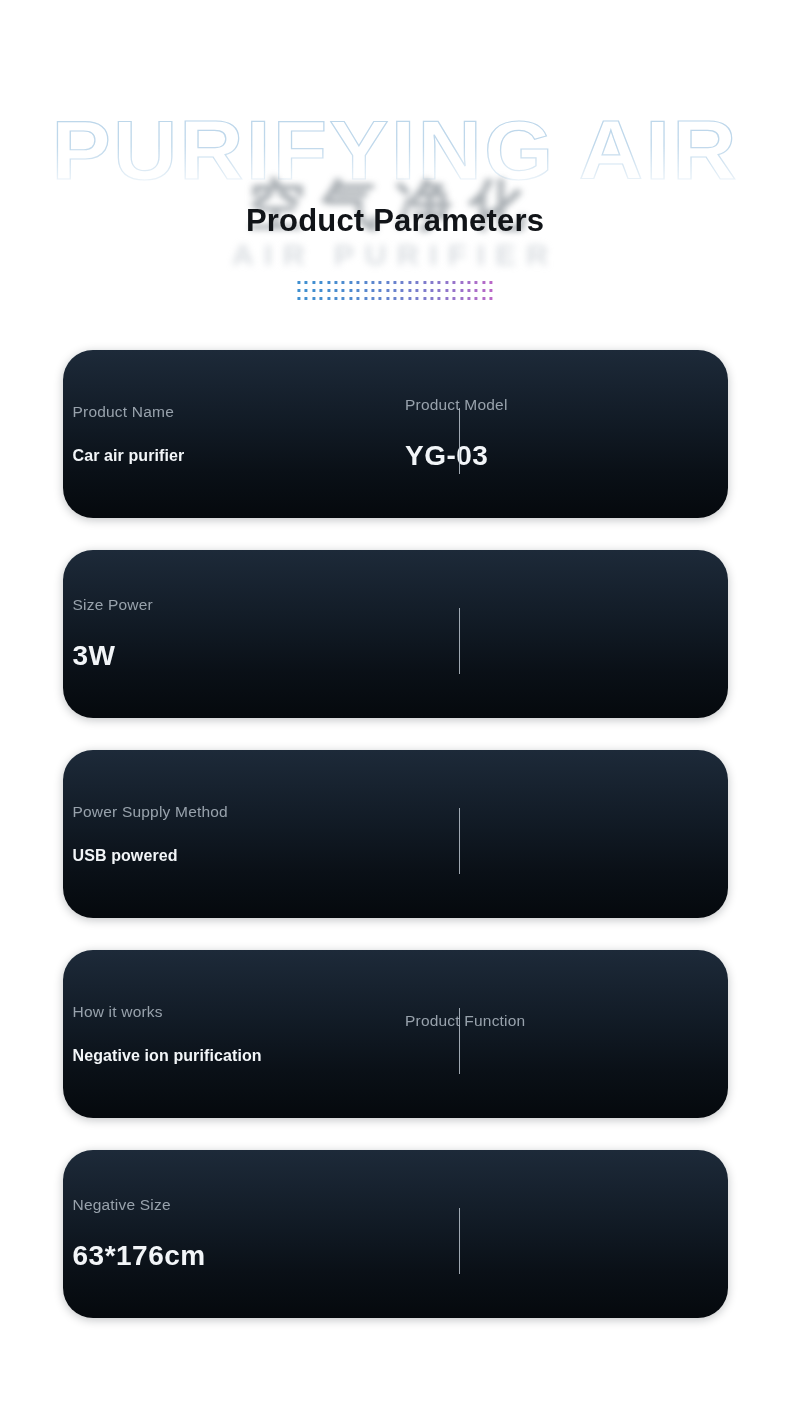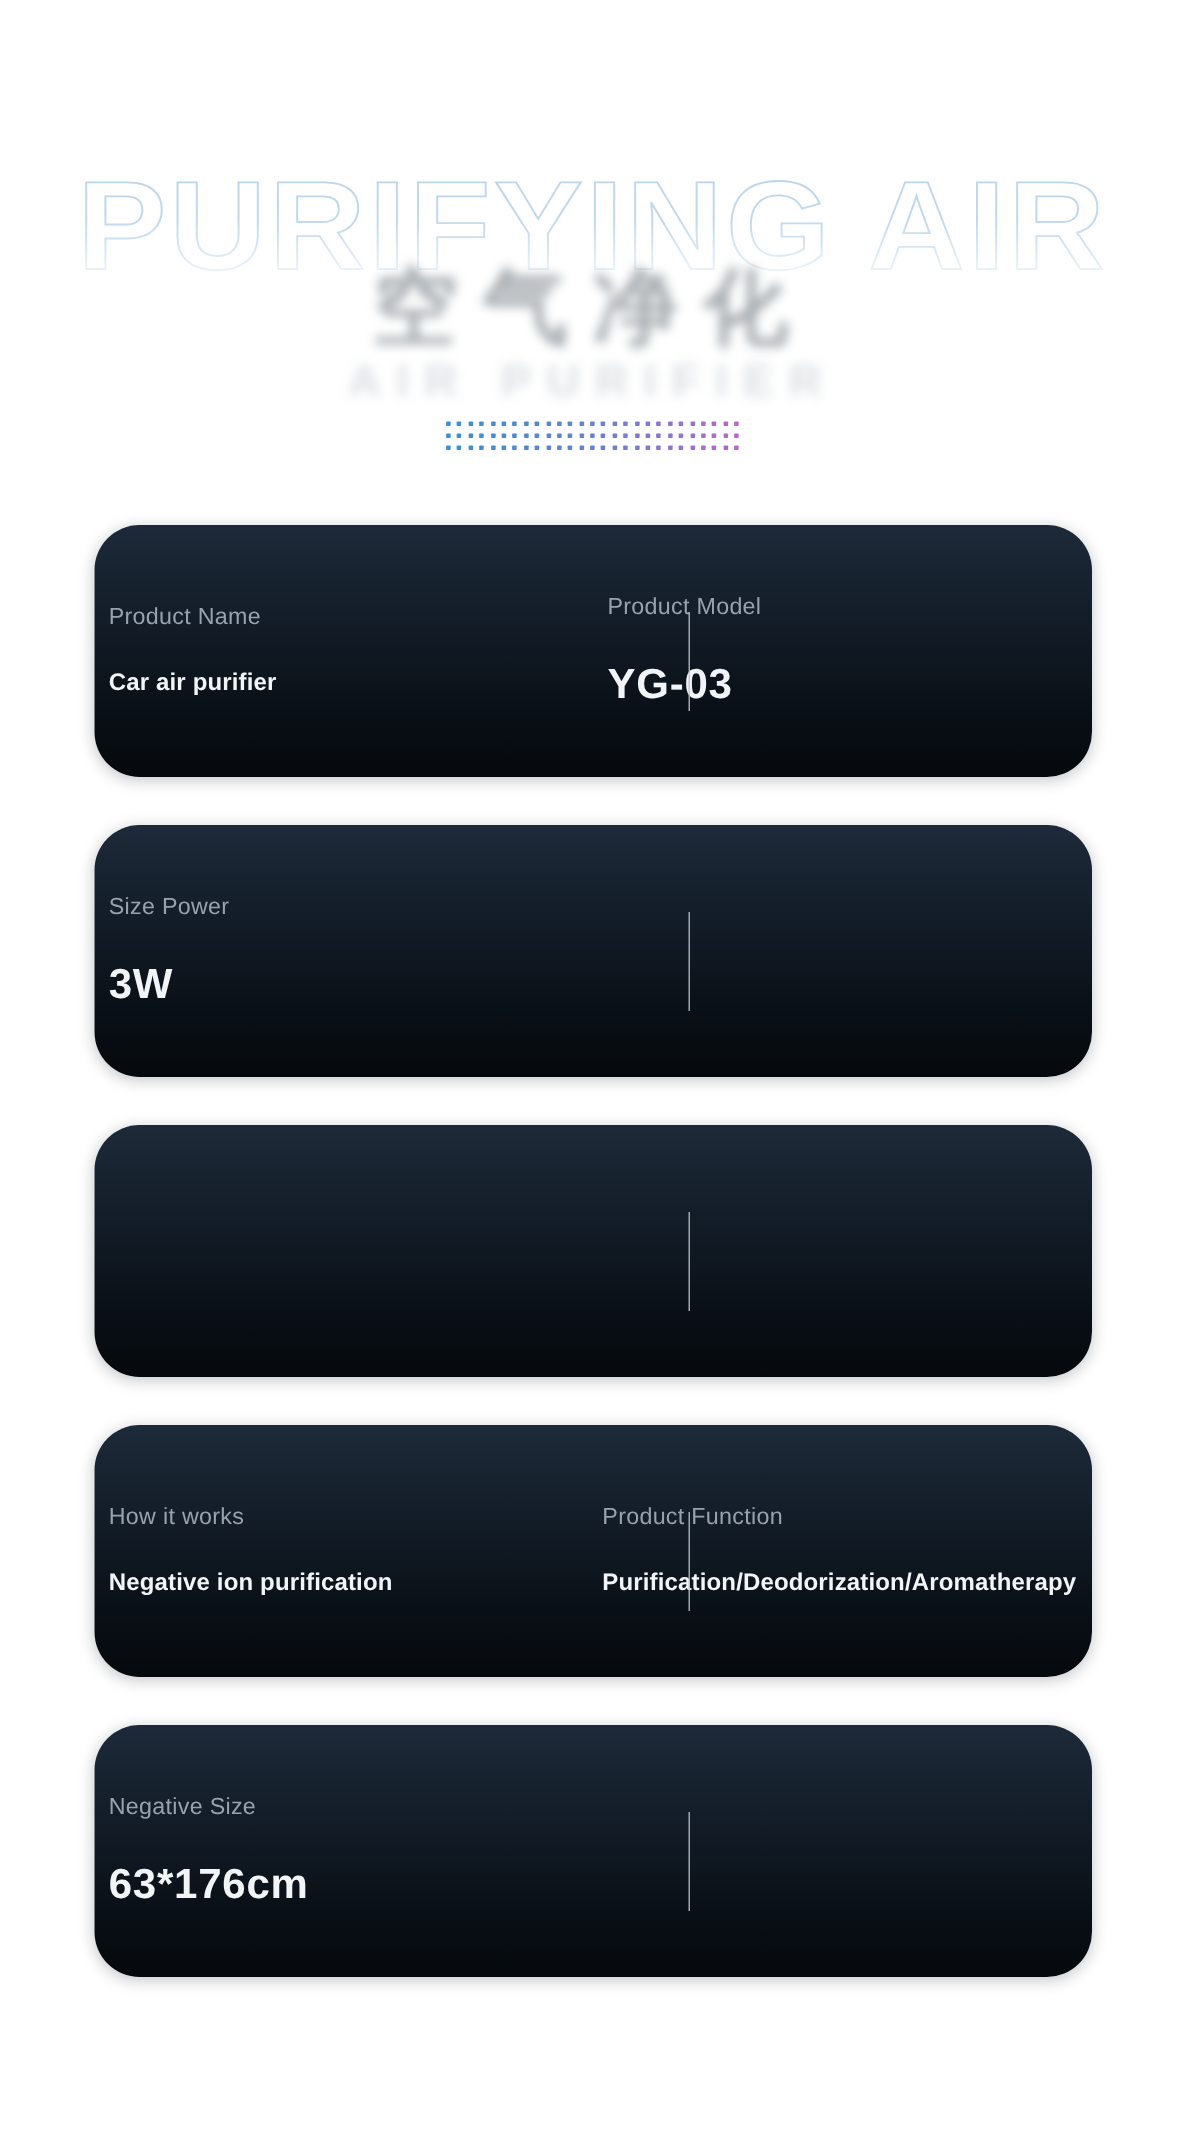--- a/index.html
+++ b/index.html
@@ -174,20 +174,21 @@
 </head>
 <body>
 
 <div class="header">
   <div class="outline-title">PURIFYING AIR</div>
 
   <div class="ghost-watermark">空气净化</div>
 
   <div class="ghost-watermark sub">AIR PURIFIER</div>
 
+  <div class="page-title">Product Parameters</div>
 
   <div class="dot-decoration">
       <div class="dot-row">
         <span class="dot" style="background: rgb(63, 143, 208);"></span>
         <span class="dot" style="background: rgb(64, 143, 208);"></span>
         <span class="dot" style="background: rgb(65, 142, 208);"></span>
         <span class="dot" style="background: rgb(67, 142, 208);"></span>
         <span class="dot" style="background: rgb(70, 141, 208);"></span>
         <span class="dot" style="background: rgb(72, 140, 207);"></span>
         <span class="dot" style="background: rgb(76, 139, 207);"></span>
@@ -286,30 +287,33 @@
       <div class="card-divider"></div>
     </div>
     <div class="spec-card">
       <div class="card-col">
         <div class="spec-label">Size Power</div>
         <div class="spec-value big">3W</div>
       </div>
       <div class="card-divider"></div>
     </div>
     <div class="spec-card">
+      <div class="card-col">
+        <div class="spec-label">Power Supply Method</div>
+        <div class="spec-value">USB powered</div>
+      </div>
       <div class="card-divider"></div>
     </div>
     <div class="spec-card">
       <div class="card-col">
         <div class="spec-label">How it works</div>
         <div class="spec-value">Negative ion purification</div>
       </div>
       <div class="card-col">
         <div class="spec-label">Product Function</div>
-        <div class="spec-value">Purification/Deodorization/Aromatherapy</div>
       </div>
       <div class="card-divider"></div>
     </div>
     <div class="spec-card">
       <div class="card-col">
         <div class="spec-label">Negative Size</div>
         <div class="spec-value big">63*176cm</div>
       </div>
       <div class="card-divider"></div>
     </div>

